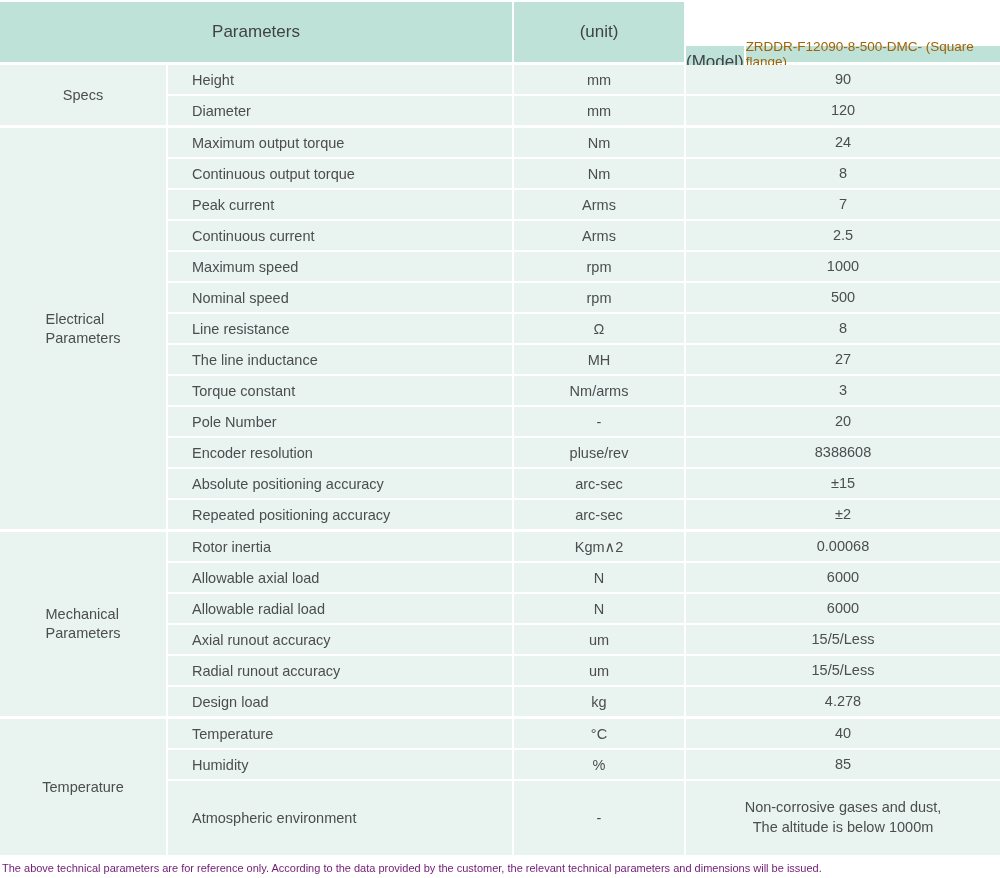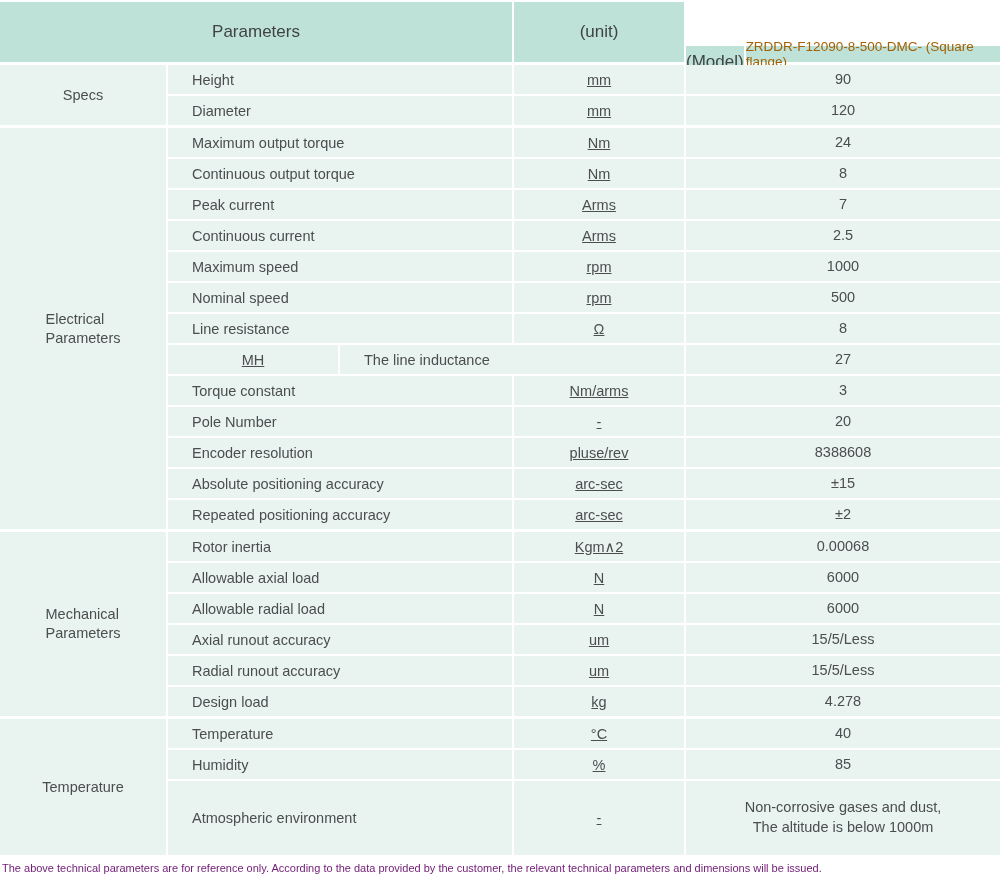--- a/index.html
+++ b/index.html
@@ -98,21 +98,20 @@
   }
   .cell.name {
     width: 344px;
     padding-left: 24px;
     box-sizing: border-box;
   }
   .cell.unit {
     width: 170px;
     justify-content: center;
     text-align: center;
-    text-decoration: underline;
   }
   .cell.value {
     flex: 1;
     justify-content: center;
     text-align: center;
     white-space: pre-line;
     line-height: 1.35;
   }
   
   .footnote {
@@ -187,22 +186,22 @@
           <div class="cell name">Nominal speed</div>
           <div class="cell unit">rpm</div>
           <div class="cell value">500</div>
         </div>
         <div class="row">
           <div class="cell name">Line resistance</div>
           <div class="cell unit">Ω</div>
           <div class="cell value">8</div>
         </div>
         <div class="row">
+          <div class="cell name">The line inductance</div>
           <div class="cell unit">MH</div>
-          <div class="cell name">The line inductance</div>
           <div class="cell value">27</div>
         </div>
         <div class="row">
           <div class="cell name">Torque constant</div>
           <div class="cell unit">Nm/arms</div>
           <div class="cell value">3</div>
         </div>
         <div class="row">
           <div class="cell name">Pole Number</div>
           <div class="cell unit">-</div>

